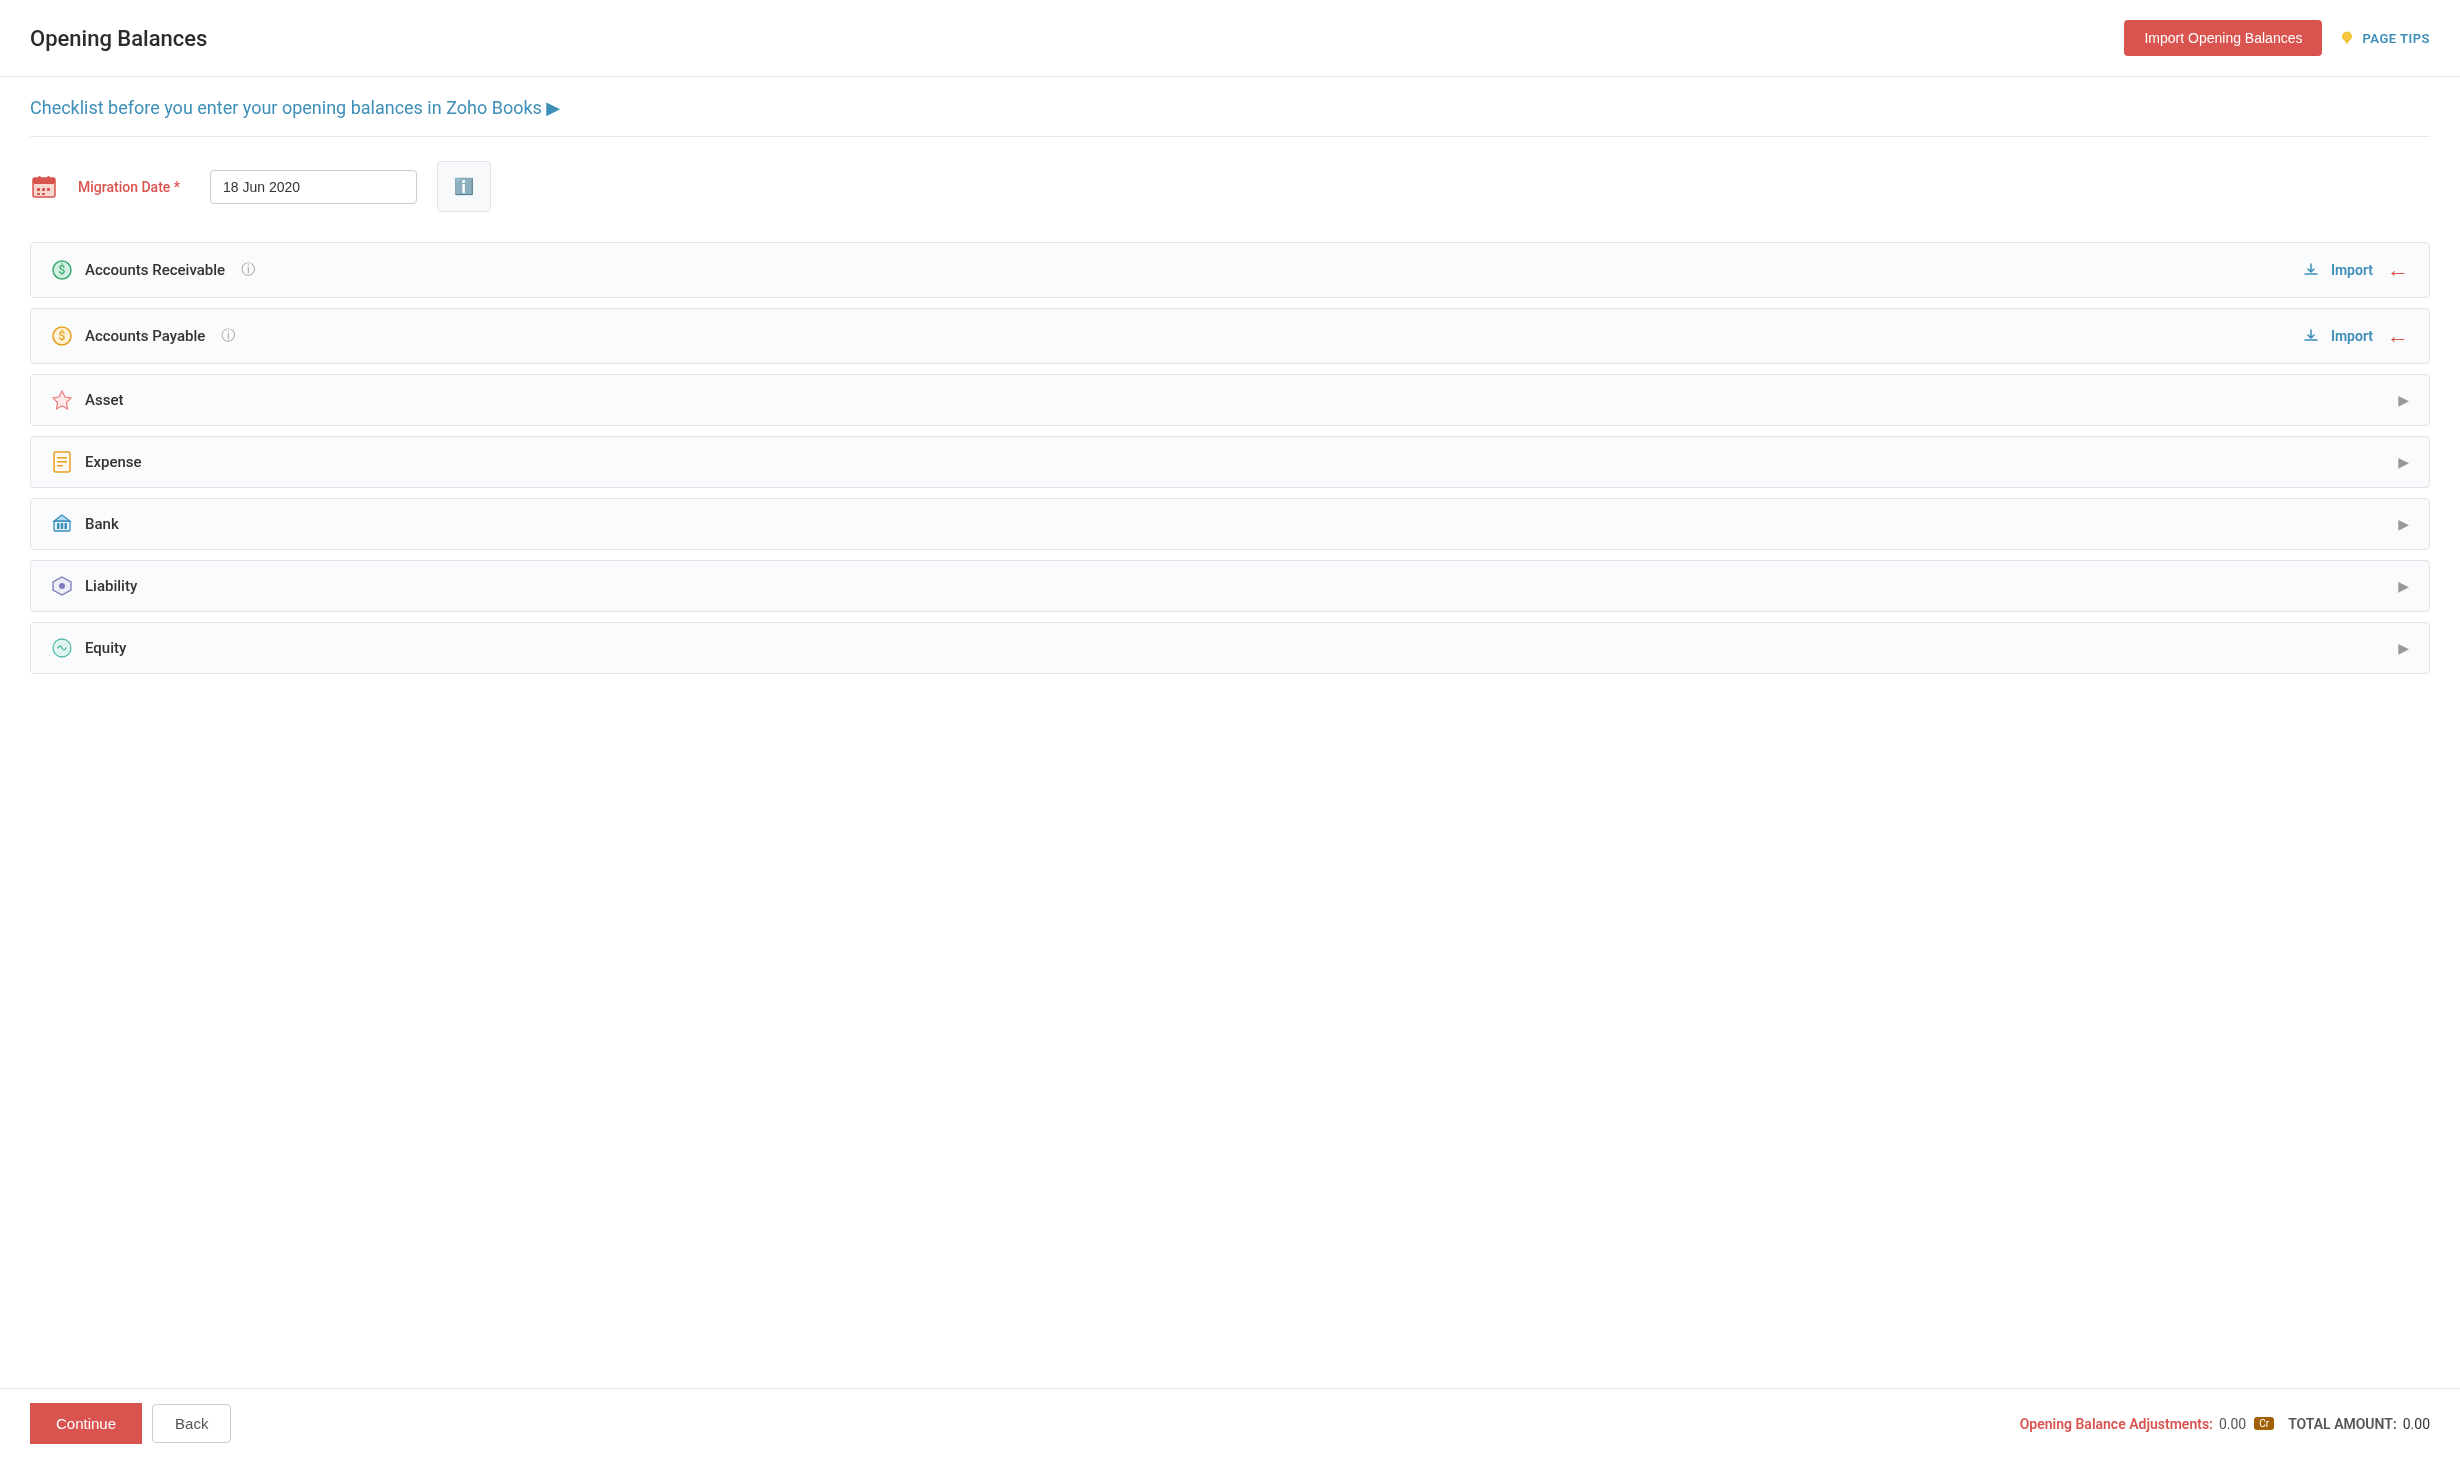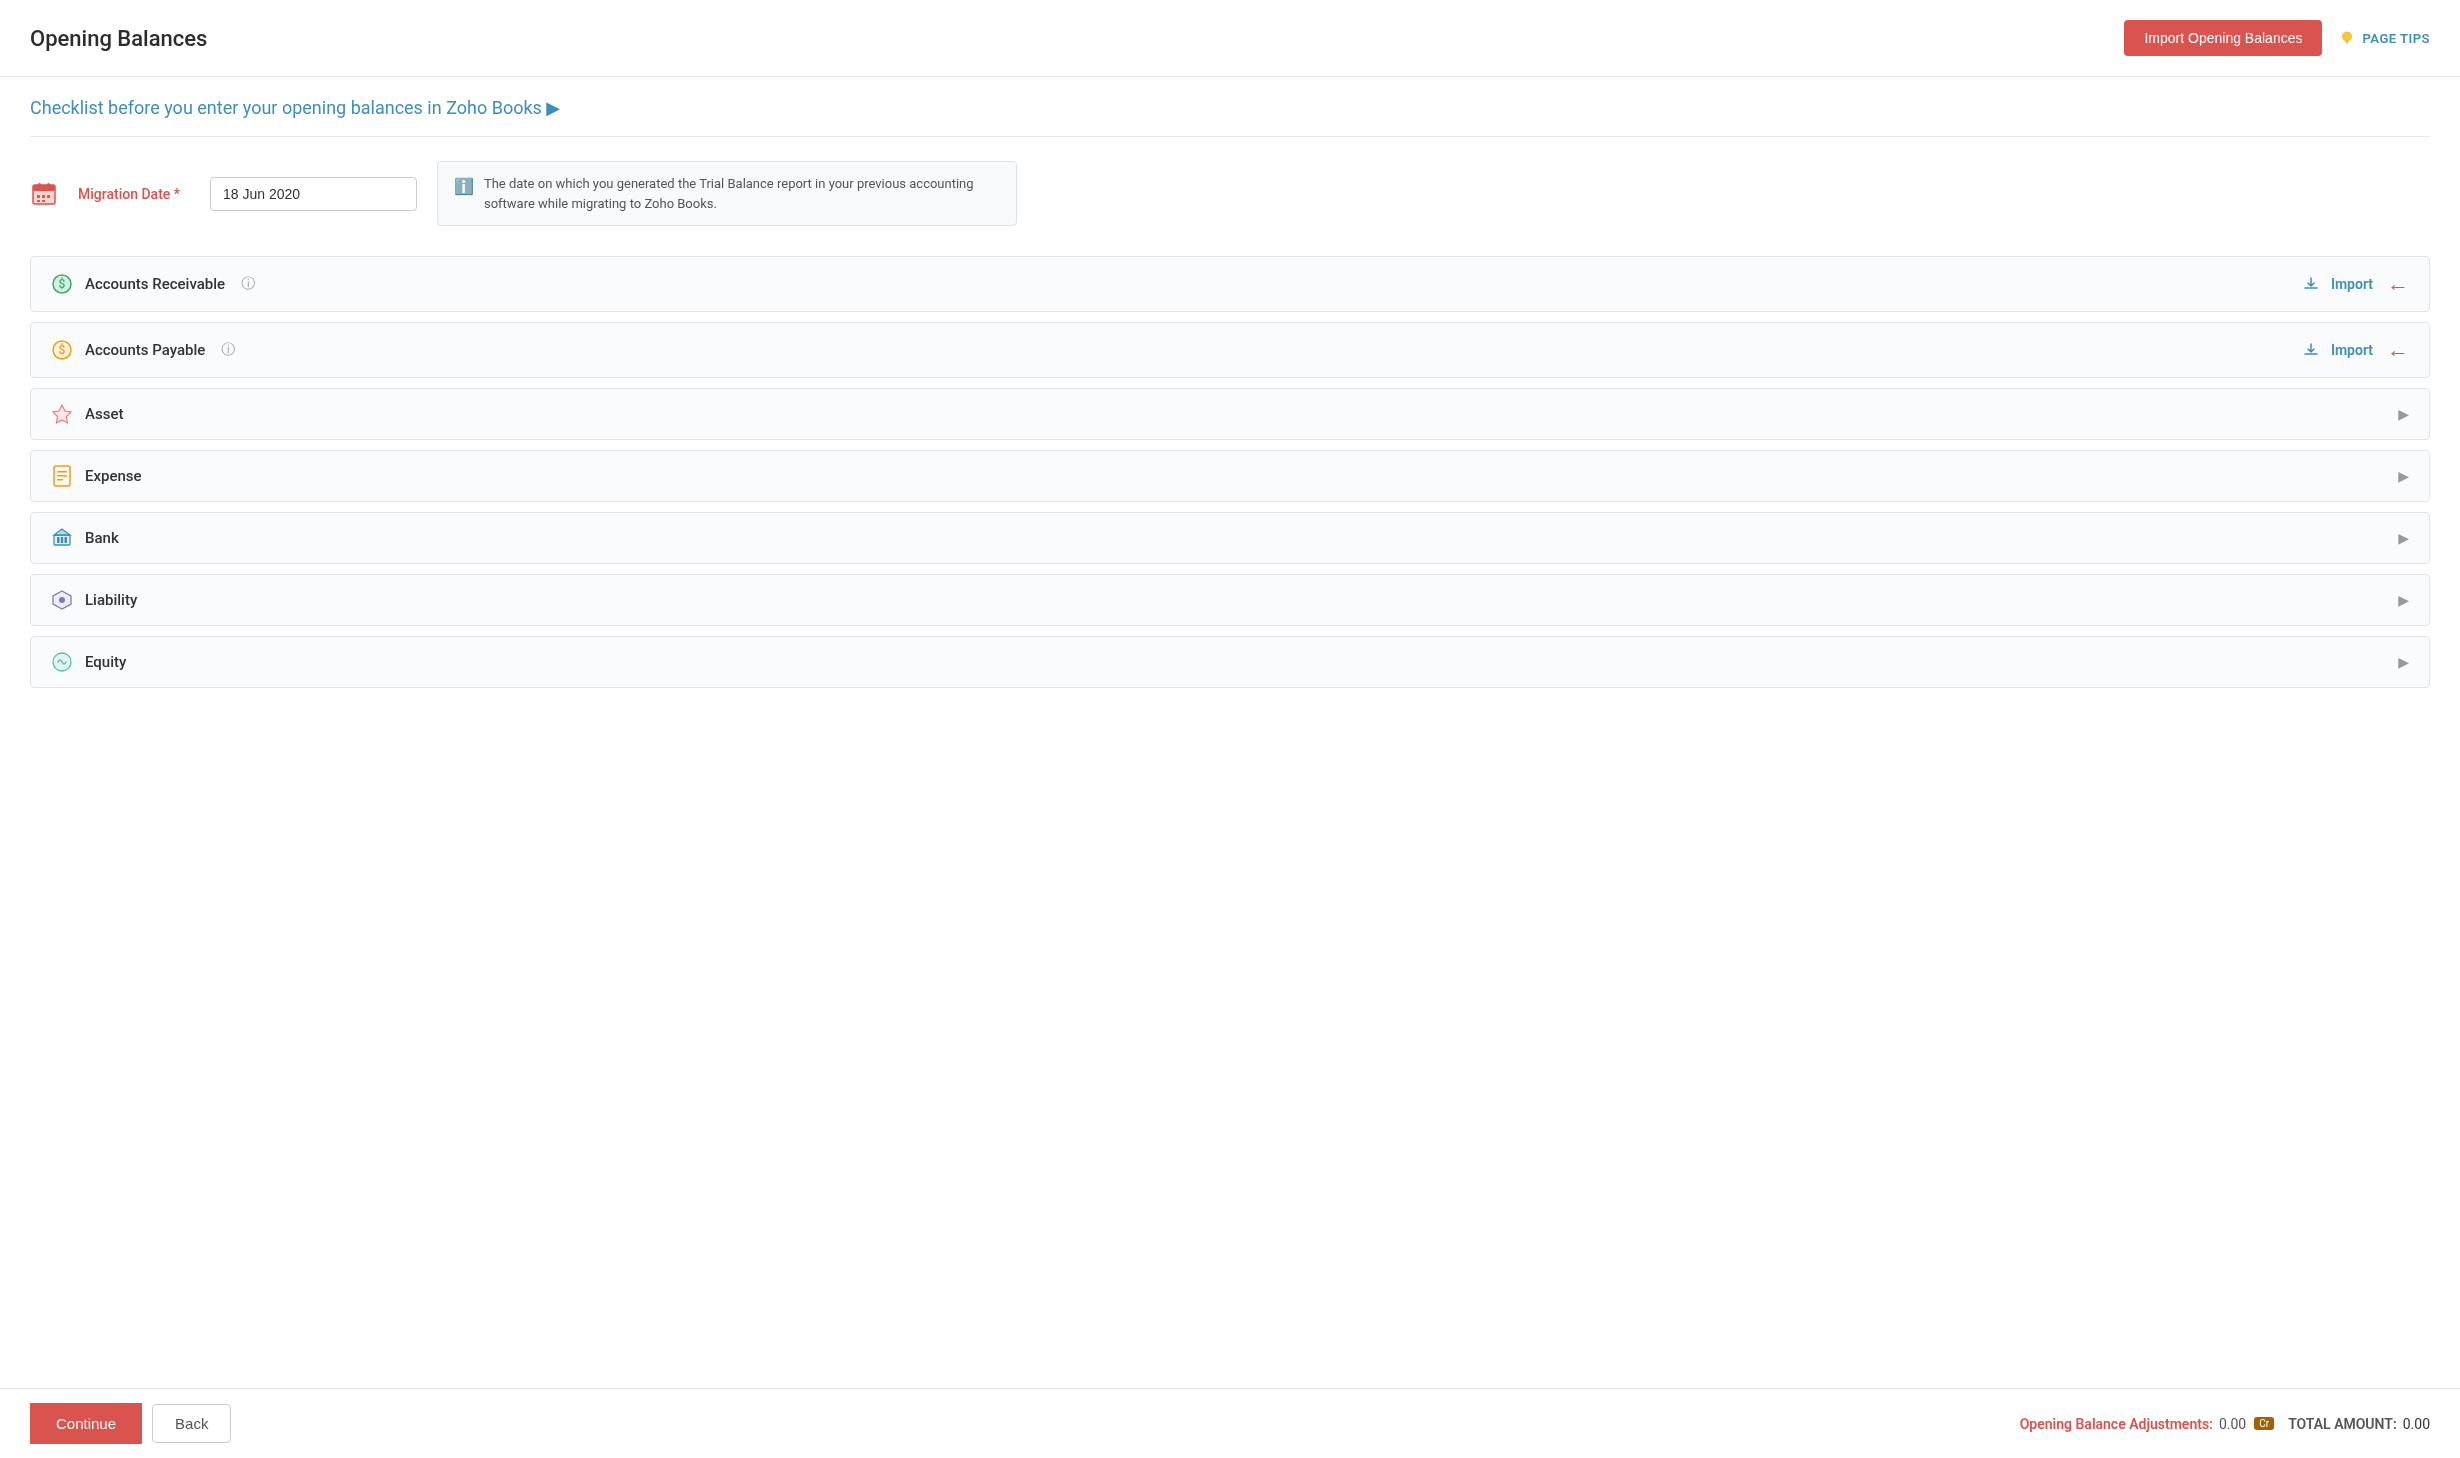--- a/index.html
+++ b/index.html
@@ -296,21 +296,20 @@
         </svg>
       </div>
       <span class="label-text">
         <span>Migration Date</span>
         <span class="required-star"> *</span>
       </span>
     </div>
     <input class="date-input" type="text" value="18 Jun 2020" style="">
     <div class="info-tooltip-box">
       <span class="info-circle">ℹ️</span>
-      <span>The date on which you generated the Trial Balance report in your previous accounting software while migrating to Zoho Books.</span>
     </div>
   </div>
 
   
   <div id="account-sections-container">
 
     <div class="account-section">
       <div class="account-section-header">
         <div class="account-section-left">
           <div class="account-icon">

